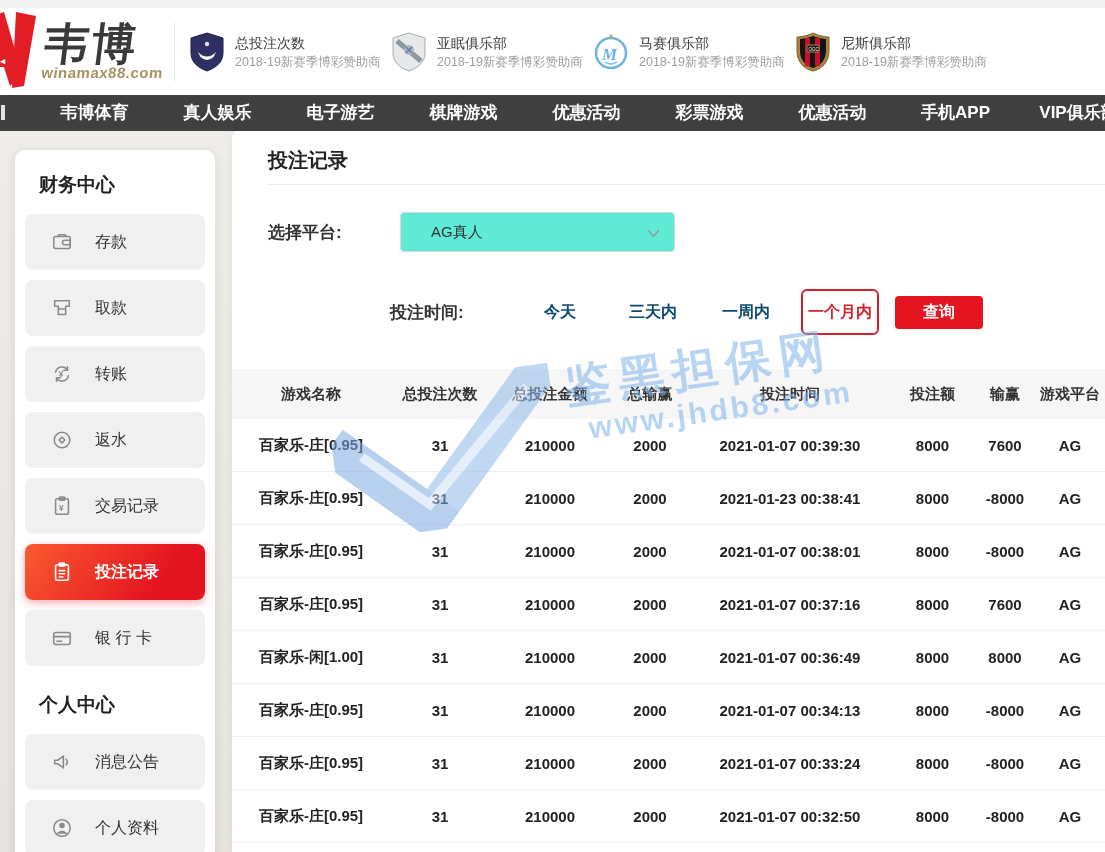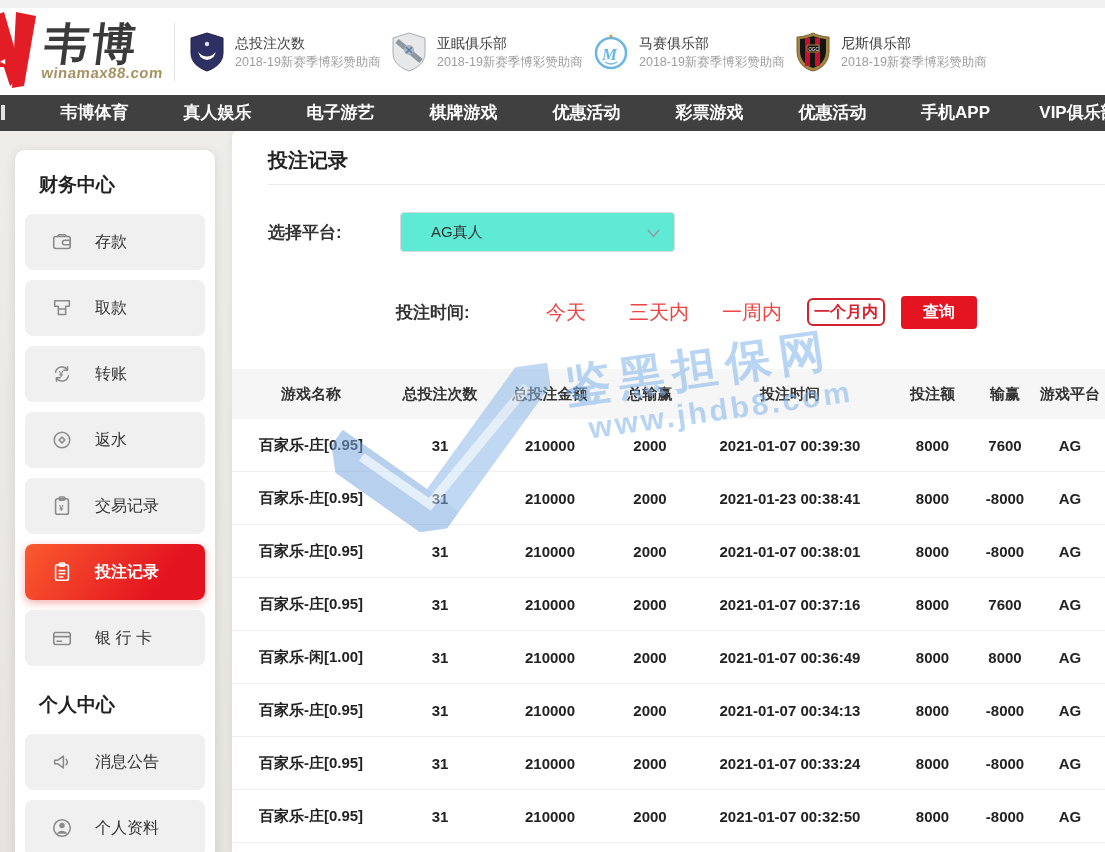--- a/index.html
+++ b/index.html
@@ -52,25 +52,25 @@
   .panel-divider { height:1px; background:#ececec; margin:11px 0 0 36px; }
 
   .form-row { display:flex; align-items:center; margin-left:36px; }
   .row-platform { margin-top:27px; height:40px; }
   .row-time { margin-top:42px; height:36px;justify-content:center; }
   .form-label { font-size:17px; font-weight:600; color:#333; width:100px; flex:none; }
   .select-box { position:relative; width:275px; height:40px; margin-left:32px; border:1px solid #d9d9d9; border-radius:4px;
                 display:flex; align-items:center; padding-left:30px; font-size:15px; color:#333; cursor:pointer; background:#5eead4; }
   .select-chevron { position:absolute; right:14px; top:16px; }
 
-  .time-opt { min-width:64px; text-align:center; margin-left:29px; font-size:20px; font-weight:400; color:#ef4444; cursor:pointer; }
+  .time-opt { min-width:64px; text-align:center; margin-left:29px; font-size:16px; font-weight:700; color:#0c4a6e; cursor:pointer; }
   .time-opt.first { margin-left:38px; }
-  .time-pill { margin-left:23px; width:78px; height:28px; border:2px solid #d4212b; border-radius:6px; color:#d4212b;
+  .time-pill { margin-left:23px; width:78px; height:46px; border:2px solid #d4212b; border-radius:6px; color:#d4212b;
                font-size:16px; font-weight:600; display:flex; align-items:center; justify-content:center; background:#fff; cursor:pointer; }
-  .search-btn { margin-left:16px; width:76px; height:33px; background:#e41420; border:none; border-radius:4px; color:#fff;
+  .search-btn { margin-left:16px; width:88px; height:33px; background:#e41420; border:none; border-radius:4px; color:#fff;
                 font-size:16px; font-weight:bold; font-family:inherit; cursor:pointer; }
 
   
   .btable { margin-top:39px; }
   .thead { display:flex; align-items:center; height:50px; background:#f6f6f6; }
   .th { font-size:15px; font-weight:bold; color:#333; text-align:center; }
   .trow { display:flex; align-items:center; height:53px; border-bottom:1px solid #efefef; }
   .td { font-size:15px; font-weight:bold; color:#222; text-align:center; }
   .c0{width:158px;} .c1{width:100px;} .c2{width:120px;} .c3{width:80px;}
   .c4{width:200px;} .c5{width:85px;} .c6{width:60px;} .c7{width:70px;}

